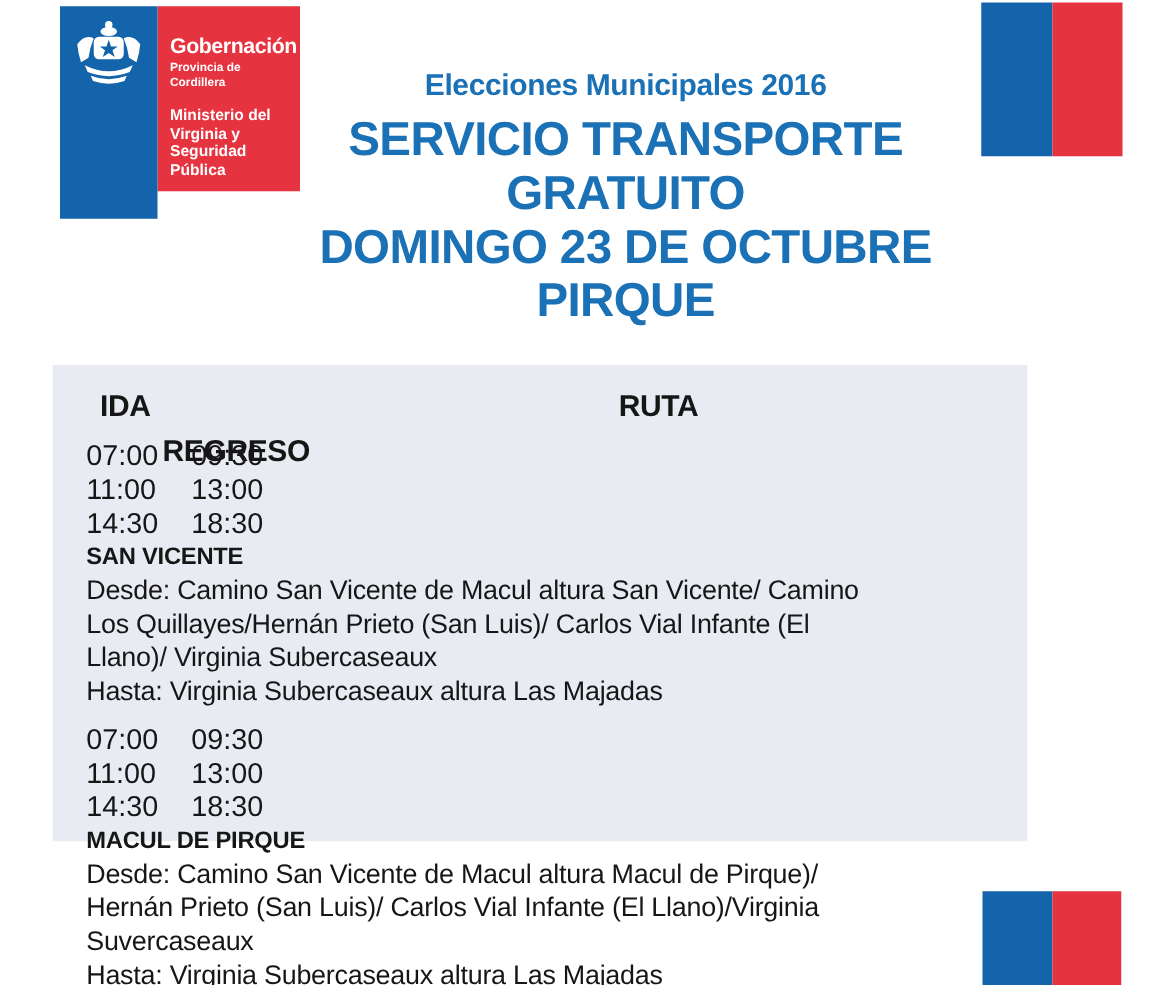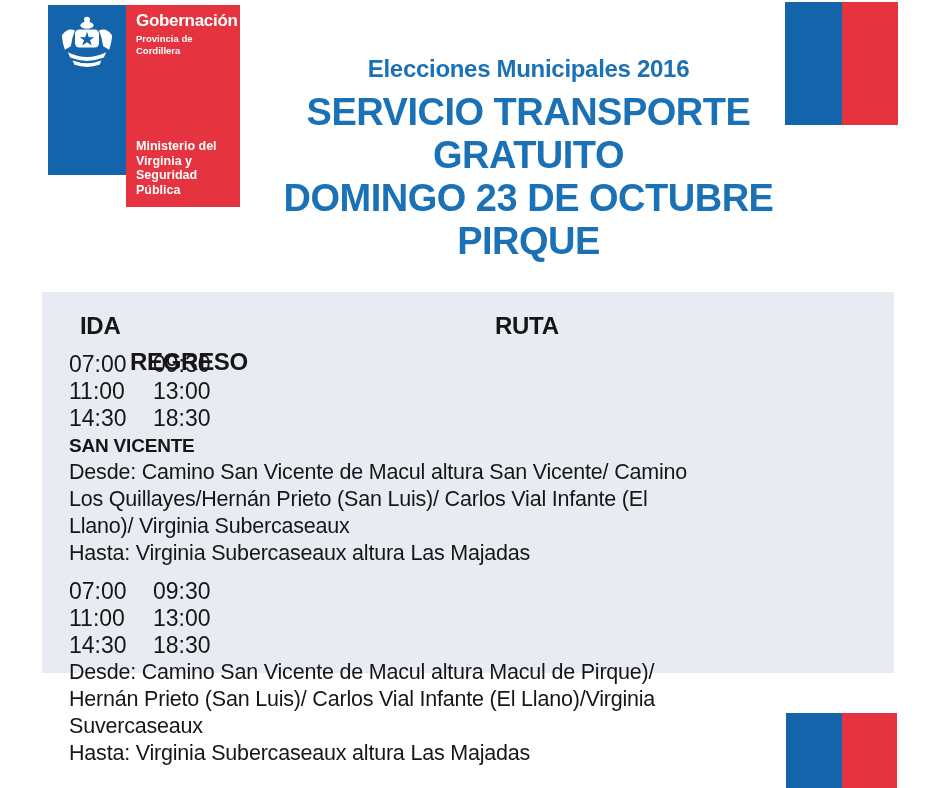--- a/index.html
+++ b/index.html
@@ -6,37 +6,37 @@
   body{
     width:940px;height:788px;position:relative;overflow:hidden;
     background:#ffffff;
     font-family:"Liberation Sans","DejaVu Sans",sans-serif;
     -webkit-font-smoothing:antialiased;
   }
   
   .gov-logo{position:absolute;left:48px;top:5px;width:192px;height:170px;display:flex;}
   .logo-blue{width:78px;height:170px;background:#1464AC;position:relative;}
   .logo-blue svg{position:absolute;left:9px;top:10px;width:60px;height:72px;}
-  .logo-red{width:114px;height:202px;background:#E5333F;color:#fff;box-sizing:border-box;
-    padding:6px 8px 10px 10px;display:flex;flex-direction:column;}
+  .logo-red{width:114px;height:148px;background:#E5333F;color:#fff;box-sizing:border-box;
+    padding:22px 8px 10px 10px;display:flex;flex-direction:column;}
   .logo-agency{font-size:17px;font-weight:bold;letter-spacing:-0.3px;line-height:20px;}
   .logo-region{font-size:9.5px;font-weight:bold;line-height:12px;margin-top:2px;}
   .logo-ministry{margin-top:auto;font-size:12.5px;font-weight:bold;line-height:14.5px;}
   
   .flag{position:absolute;display:flex;}
   .flag-tr{left:785px;top:2px;width:113px;height:123px;}
   .flag-br{left:786px;top:713px;width:111px;height:75px;}
   .flag .b{background:#1464AC;flex:1;}
   .flag .r{background:#E5333F;flex:1;}
   
-  .head-block{position:absolute;left:256px;top:54px;width:545px;text-align:center;color:#1B71B5;}
+  .head-block{position:absolute;left:228px;top:54px;width:545px;text-align:center;color:#1B71B5;}
   .kicker{font-size:24px;font-weight:bold;line-height:30px;letter-spacing:-0.3px;}
   .title-lines{margin-top:7px;font-size:38px;font-weight:bold;line-height:43px;letter-spacing:-0.5px;}
   
-  .panel{position:absolute;left:42px;top:292px;width:852px;height:381px;
+  .panel{position:absolute;left:42px;top:292px;width:780px;height:381px;
     background:#E9EBF2;color:#161616;box-sizing:border-box;padding-top:20px;}
   .col-headers{position:relative;height:30px;font-size:24px;font-weight:bold;letter-spacing:-0.3px;}
   .col-headers span{position:absolute;top:0;}
   .ch-ida{left:38px;}
   .ch-regreso{left:88px;margin-top:36px;}
   .ch-ruta{left:453px;}
   .route-row{display:flex;align-items:flex-start;margin-top:9px;flex-direction:column;}
   .times{display:flex;margin-left:27px;flex:0 0 auto;font-size:23px;line-height:27px;}
   .time-col{width:58px;}
   .time-col + .time-col{margin-left:26px;}
@@ -122,20 +122,21 @@
           <div>11:00</div>
           <div>14:30</div>
         </div>
       <div class="time-col">
           <div>09:30</div>
           <div>13:00</div>
           <div>18:30</div>
         </div>
     </div>
     <div class="route-text">
+      <div class="route-name">MACUL DE PIRQUE</div>
       <div class="route-desc"><b>Desde:</b> <span>Camino San Vicente de Macul altura Macul de Pirque)/ Hernán Prieto (San Luis)/ Carlos Vial Infante (El Llano)/Virginia Suvercaseaux</span></div>
       <div class="route-desc"><b>Hasta:</b> <span>Virginia Subercaseaux altura Las Majadas</span></div>
     </div>
   </div>
 </div>
 
 <div class="flag flag-br">
   <div class="b"></div>
   <div class="r"></div>
 </div>

